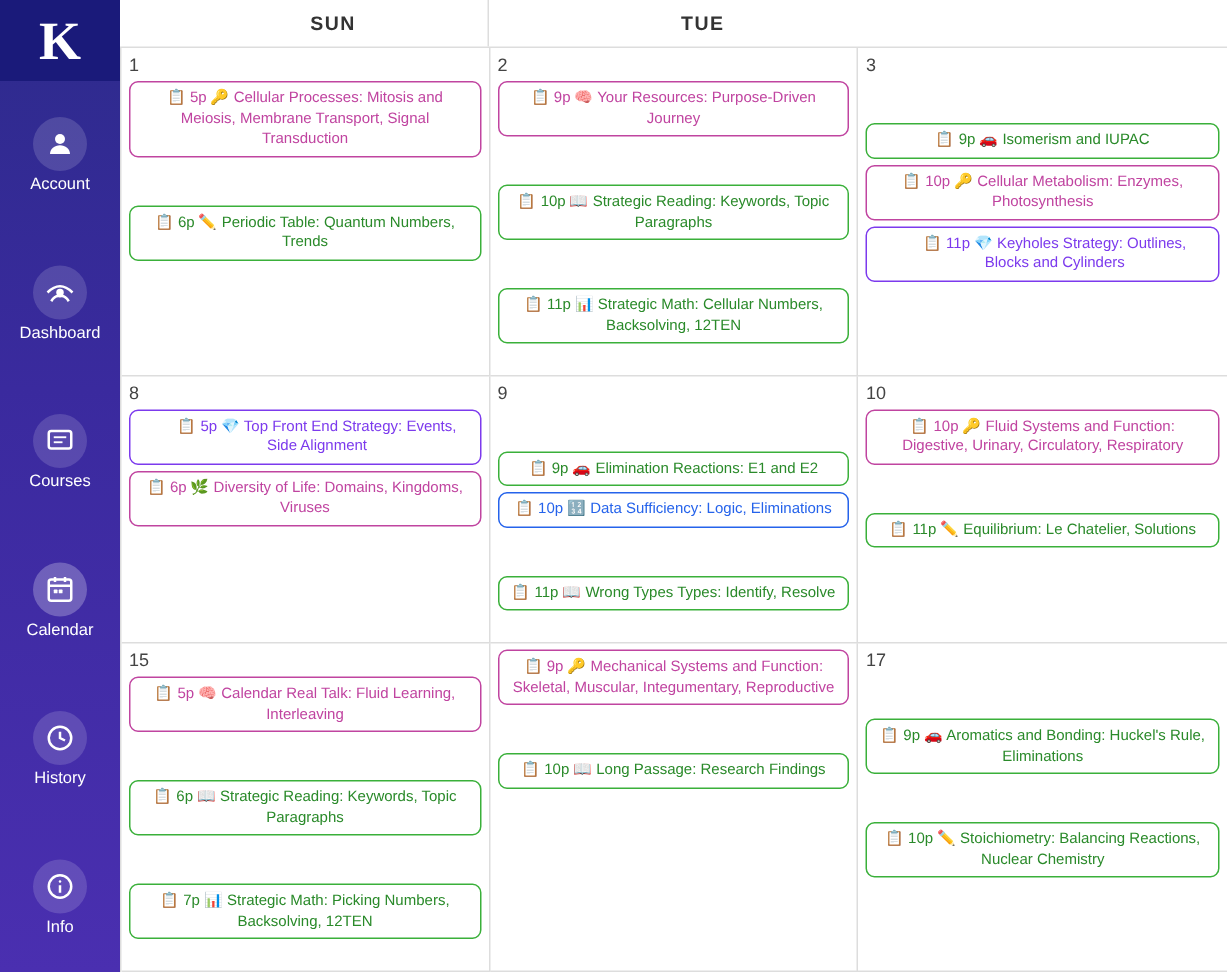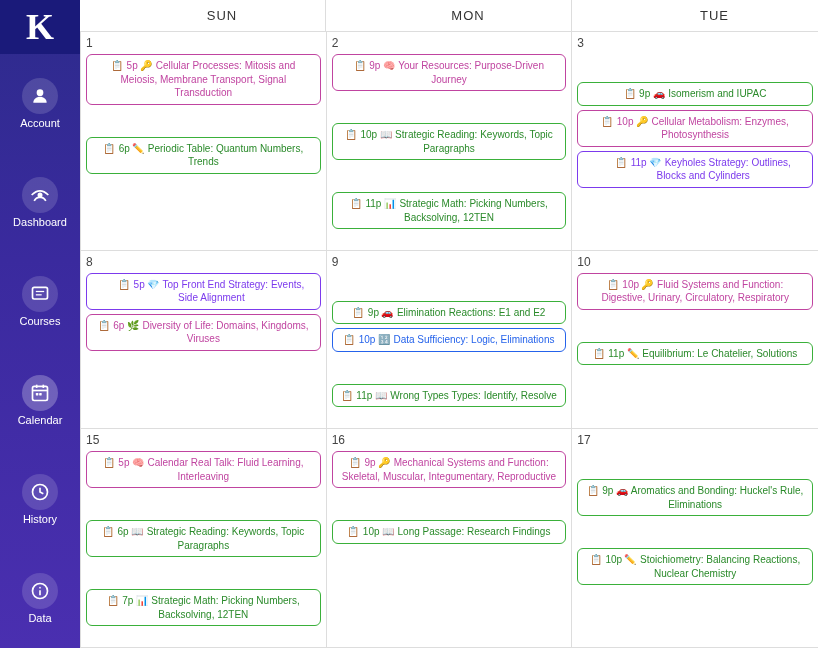--- a/index.html
+++ b/index.html
@@ -70,21 +70,21 @@
     .cal-header {
       display: grid;
       grid-template-columns: repeat(3, 1fr);
       background: #fff;
       border-bottom: 1px solid #ddd;
     }
     .cal-header-cell {
       text-align: center;
       padding: 8px 0;
       font-size: 13px;
-      font-weight: normal;
+      font-weight: bold;
       color: #333;
       letter-spacing: 1px;
       border-right: 1px solid #ddd;
       margin-left: 39px;
     }
     .cal-header-cell:last-child { border-right: none; }
 
     
     .cal-grid {
       flex: 1;
@@ -208,42 +208,41 @@
   </div>
 
   <div class="sidebar-item">
     <div class="icon-circle">
       <svg viewBox="0 0 24 24">
           <circle cx="12" cy="12" r="9" fill="none" stroke="white" stroke-width="2"></circle>
           <line x1="12" y1="11" x2="12" y2="17" stroke="white" stroke-width="2"></line>
           <circle cx="12" cy="8" r="1" fill="white"></circle>
         </svg>
     </div>
-    <span class="sidebar-item-label">Data</span>
+    <span class="sidebar-item-label">Info</span>
   </div>
 </div>
 
 <div id="main">
   <div class="cal-header">
     <div class="cal-header-cell">SUN</div>
-    <div class="cal-header-cell">MON</div>
     <div class="cal-header-cell">TUE</div>
   </div>
 
   <div class="cal-grid" id="cal-grid">
   <div class="cal-cell">
         <div class="day-num">1</div>
         <div class="event-card bio">📋 5p 🔑 Cellular Processes: Mitosis and Meiosis, Membrane Transport, Signal Transduction</div>
         <div class="event-card green">📋 6p ✏️ Periodic Table: Quantum Numbers, Trends</div>
       </div>
       <div class="cal-cell">
         <div class="day-num">2</div>
         <div class="event-card bio">📋 9p 🧠 Your Resources: Purpose-Driven Journey</div>
         <div class="event-card green">📋 10p 📖 Strategic Reading: Keywords, Topic Paragraphs</div>
-        <div class="event-card green">📋 11p 📊 Strategic Math: Picking Numbers, Backsolving, 12TEN</div>
+        <div class="event-card green">📋 11p 📊 Strategic Math: Cellular Numbers, Backsolving, 12TEN</div>
       </div>
       <div class="cal-cell">
         <div class="day-num">3</div>
         <div class="event-card green">📋 9p 🚗 Isomerism and IUPAC</div>
         <div class="event-card bio">📋 10p 🔑 Cellular Metabolism: Enzymes, Photosynthesis</div>
         <div class="event-card purple">📋 11p 💎 Keyholes Strategy: Outlines, Blocks and Cylinders</div>
       </div>
       <div class="cal-cell">
         <div class="day-num">8</div>
         <div class="event-card purple">📋 5p 💎 Top Front End Strategy: Events, Side Alignment</div>
@@ -260,21 +259,20 @@
         <div class="event-card bio">📋 10p 🔑 Fluid Systems and Function: Digestive, Urinary, Circulatory, Respiratory</div>
         <div class="event-card green">📋 11p ✏️ Equilibrium: Le Chatelier, Solutions</div>
       </div>
       <div class="cal-cell">
         <div class="day-num">15</div>
         <div class="event-card bio">📋 5p 🧠 Calendar Real Talk: Fluid Learning, Interleaving</div>
         <div class="event-card green">📋 6p 📖 Strategic Reading: Keywords, Topic Paragraphs</div>
         <div class="event-card green">📋 7p 📊 Strategic Math: Picking Numbers, Backsolving, 12TEN</div>
       </div>
       <div class="cal-cell">
-        <div class="day-num">16</div>
         <div class="event-card bio">📋 9p 🔑 Mechanical Systems and Function: Skeletal, Muscular, Integumentary, Reproductive</div>
         <div class="event-card green">📋 10p 📖 Long Passage: Research Findings</div>
       </div>
       <div class="cal-cell">
         <div class="day-num">17</div>
         <div class="event-card green">📋 9p 🚗 Aromatics and Bonding: Huckel's Rule, Eliminations</div>
         <div class="event-card green">📋 10p ✏️ Stoichiometry: Balancing Reactions, Nuclear Chemistry</div>
       </div>
     </div>
 </div>

